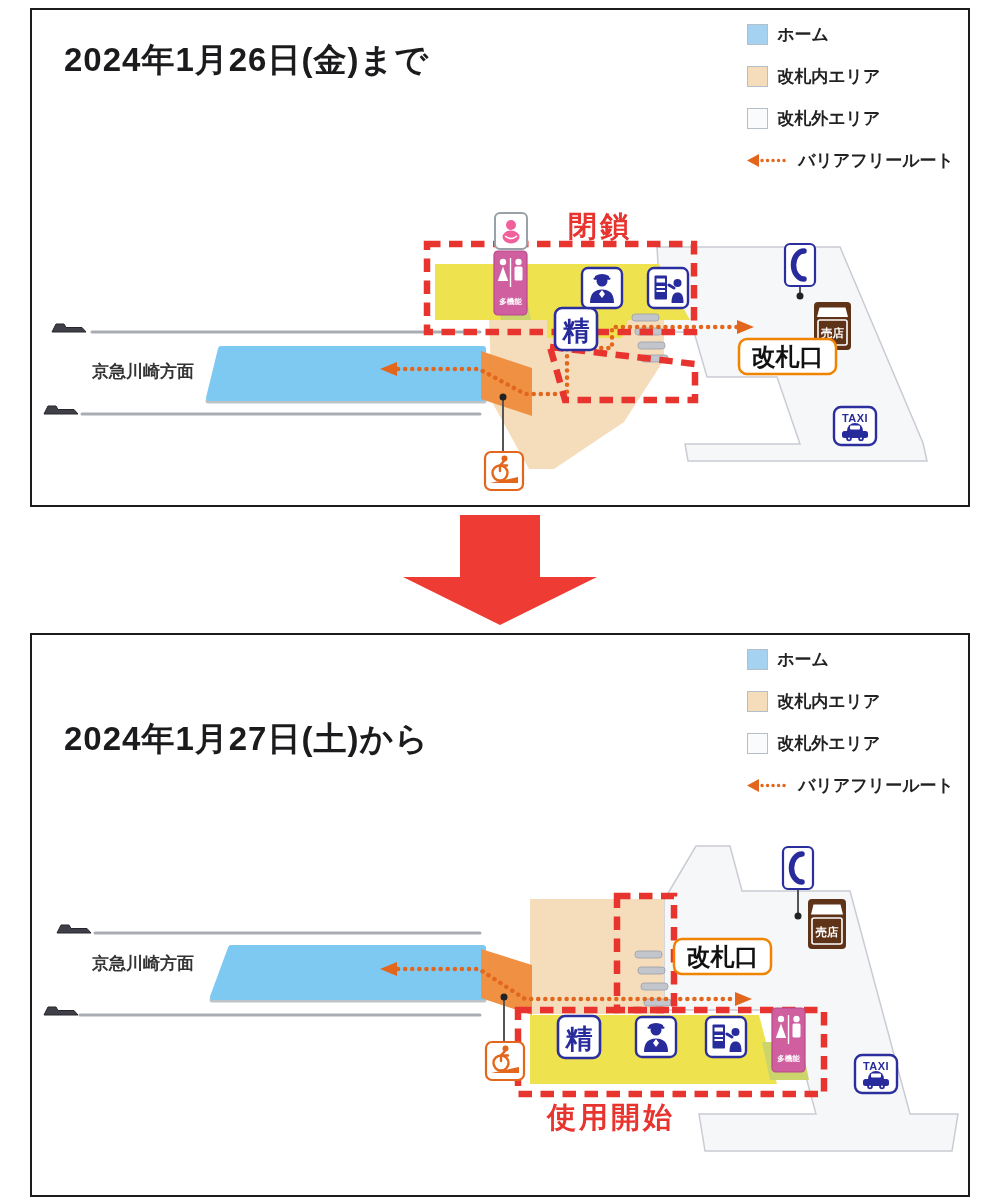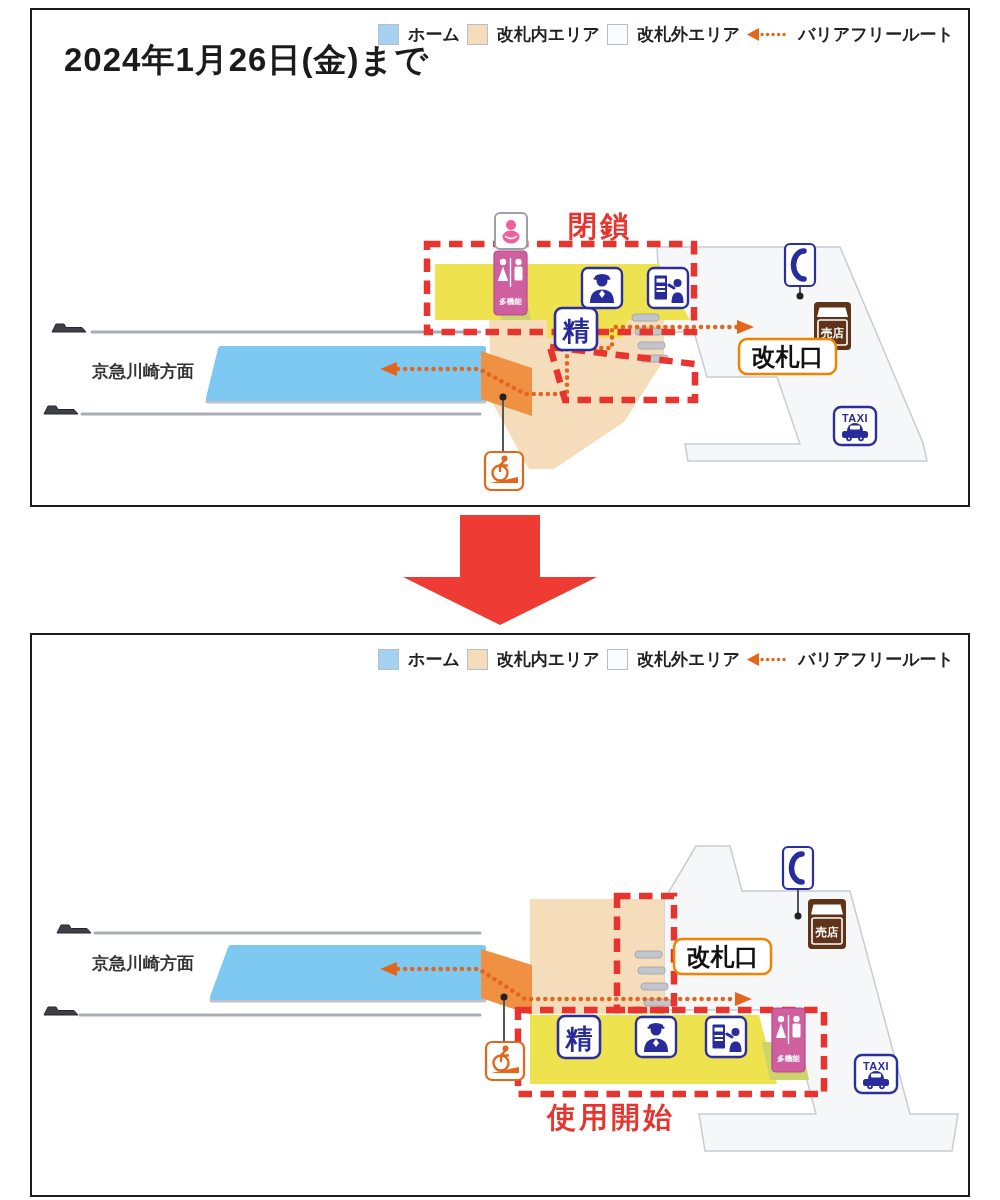--- a/index.html
+++ b/index.html
@@ -5,21 +5,21 @@
   html,body{margin:0;padding:0;background:#fff;}
   #canvas{position:relative;width:1000px;height:1200px;background:#fff;overflow:hidden;
           font-family:"Liberation Sans","DejaVu Sans",sans-serif;text-decoration:underline;}
   .panel{position:absolute;left:30px;width:936px;background:#fff;border:2px solid #1c1c1e;}
   #panel-before{top:8px;height:495px;}
   #panel-after{top:633px;height:560px;}
   .panel svg.map{position:absolute;left:0;top:0;}
   .title{position:absolute;font-size:33px;font-weight:800;color:#1b1b1d;letter-spacing:1px;white-space:nowrap;}
   #panel-before .title{left:32px;top:28px;}
   #panel-after .title{left:32px;top:82px;}
-  .legend{position:absolute;right:14px;top:12px;display:flex;flex-direction:row;gap:7px;z-index:5;}
+  .legend{position:absolute;right:14px;top:12px;display:flex;flex-direction:column;gap:18px;z-index:5;}
   .legend-row{display:flex;align-items:center;gap:9px;font-size:17px;font-weight:700;color:#222;height:24px;}
   .legend-swatch{width:21px;height:21px;display:block;}
   .legend-swatch rect{stroke:#b5bfc9;stroke-width:1;}
   text{font-family:"Liberation Sans","DejaVu Sans",sans-serif;}
   .status-text{font-size:29px;font-weight:900;letter-spacing:3px;}
   .dir-text{font-size:17px;font-weight:700;fill:#333;}
   .dashed-red{fill:none;stroke-width:6.5;stroke-dasharray:13.5 8.5;}
   .route-dots{fill:none;stroke-width:4.5;stroke-dasharray:0.1 7;stroke-linecap:round;}
   .track{stroke:#a9adb3;stroke-width:3;stroke-linecap:round;}
   .gate-bar{fill:#c2c6cc;stroke:#9aa0a8;stroke-width:0.8;}
@@ -181,20 +181,21 @@
           <circle cx="27" cy="31.5" r="1" fill="#fff"></circle>
       </g>
     </svg>
   </div>
 
   <svg style="position:absolute;left:400px;top:510px" width="200" height="120" viewBox="0 0 200 120">
     <polygon points="60,5 140,5 140,67 197,67 100,115 3,67 60,67" fill="#ee3b33"></polygon>
   </svg>
 
   <div class="panel" id="panel-after">
+    <div class="title">2024年1月27日(土)から</div>
 
     <div class="legend">
       <div class="legend-row">
         <svg class="legend-swatch" viewBox="0 0 21 21">
             <rect x="0.5" y="0.5" width="20" height="20" fill="#a5d2f0"></rect>
           </svg>
         <span>ホーム</span>
       </div>
       <div class="legend-row">
         <svg class="legend-swatch" viewBox="0 0 21 21">

